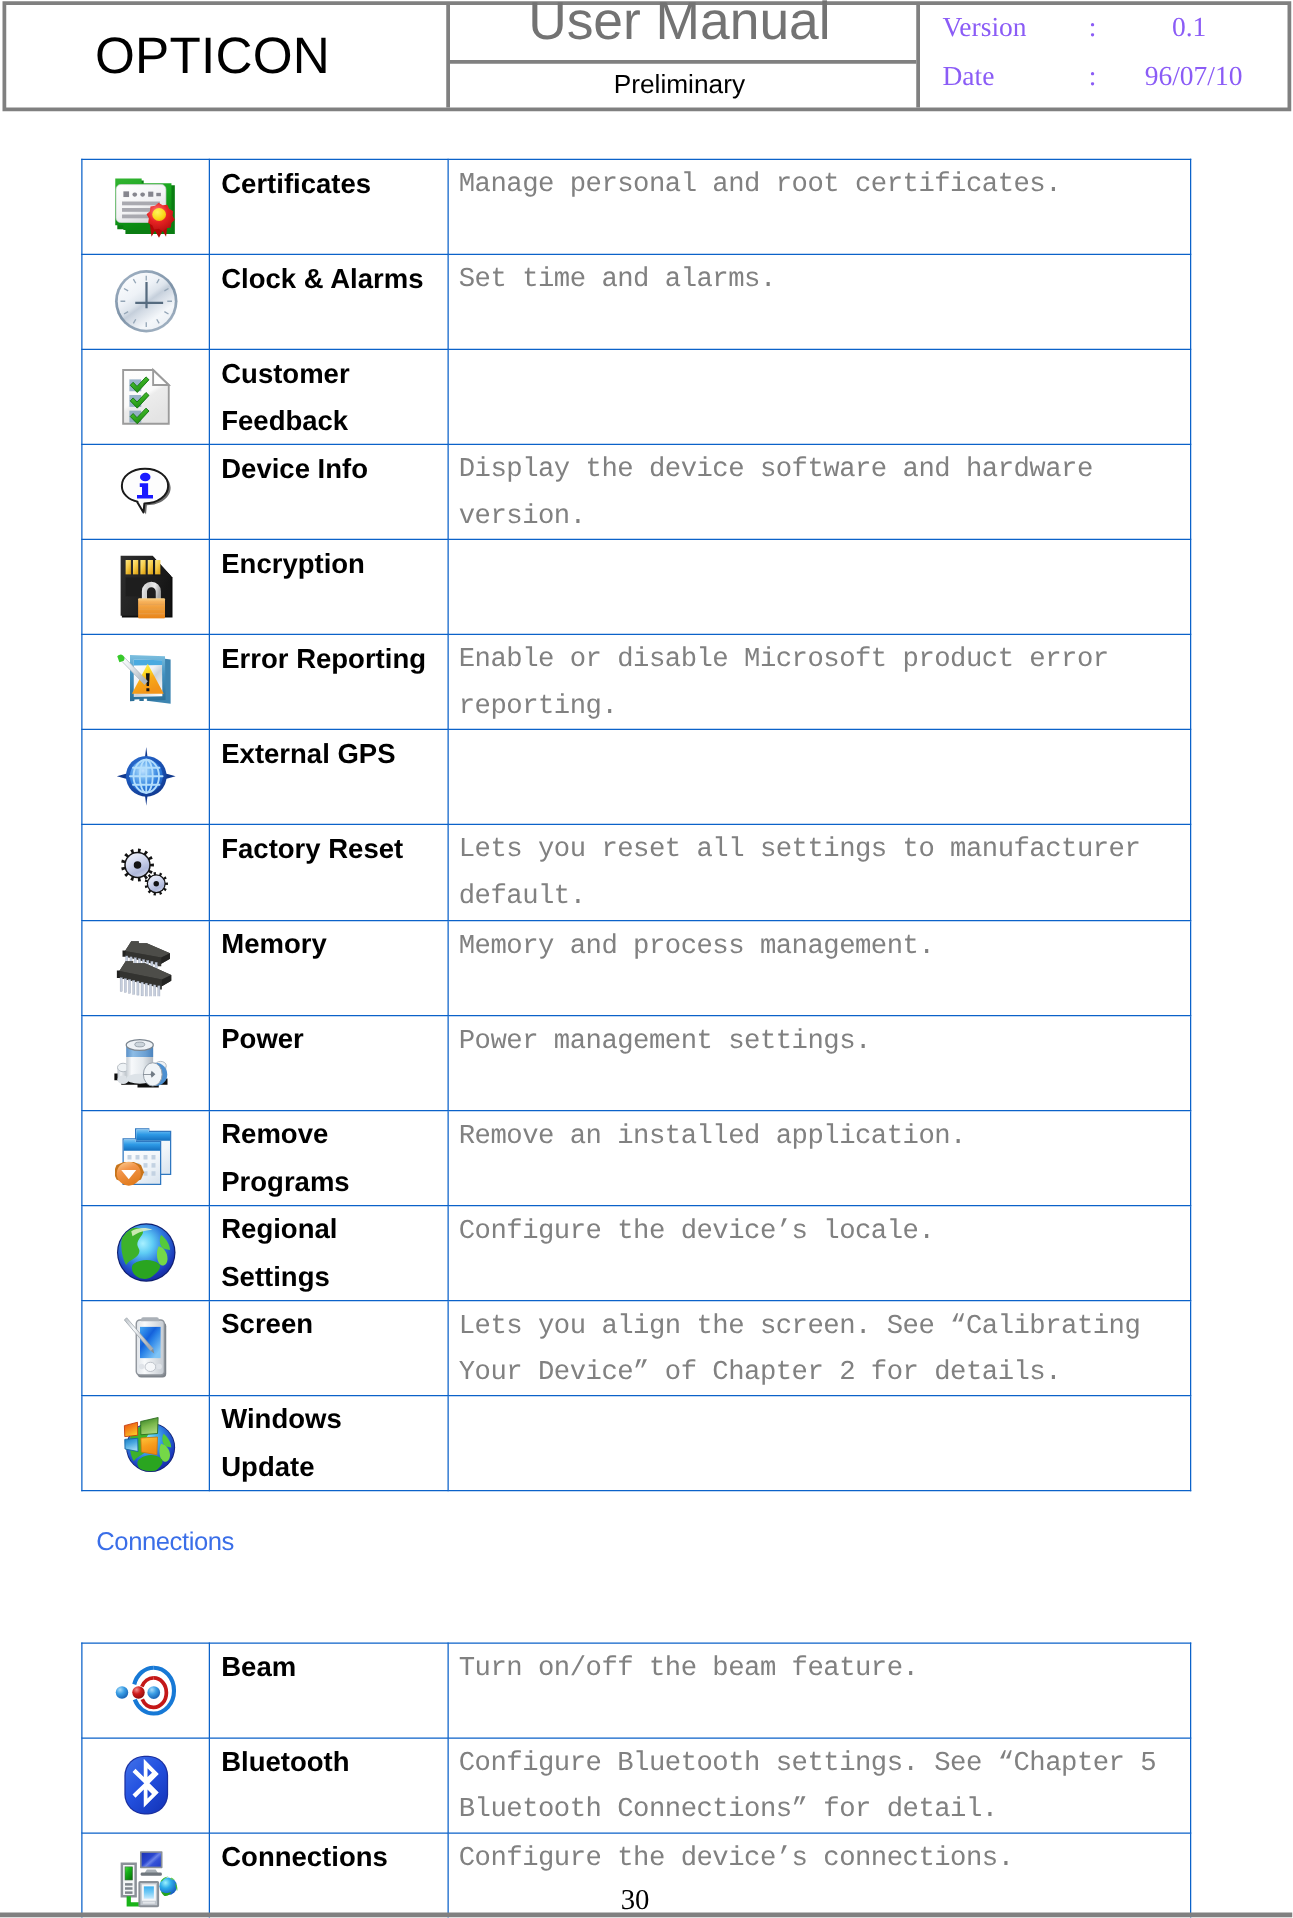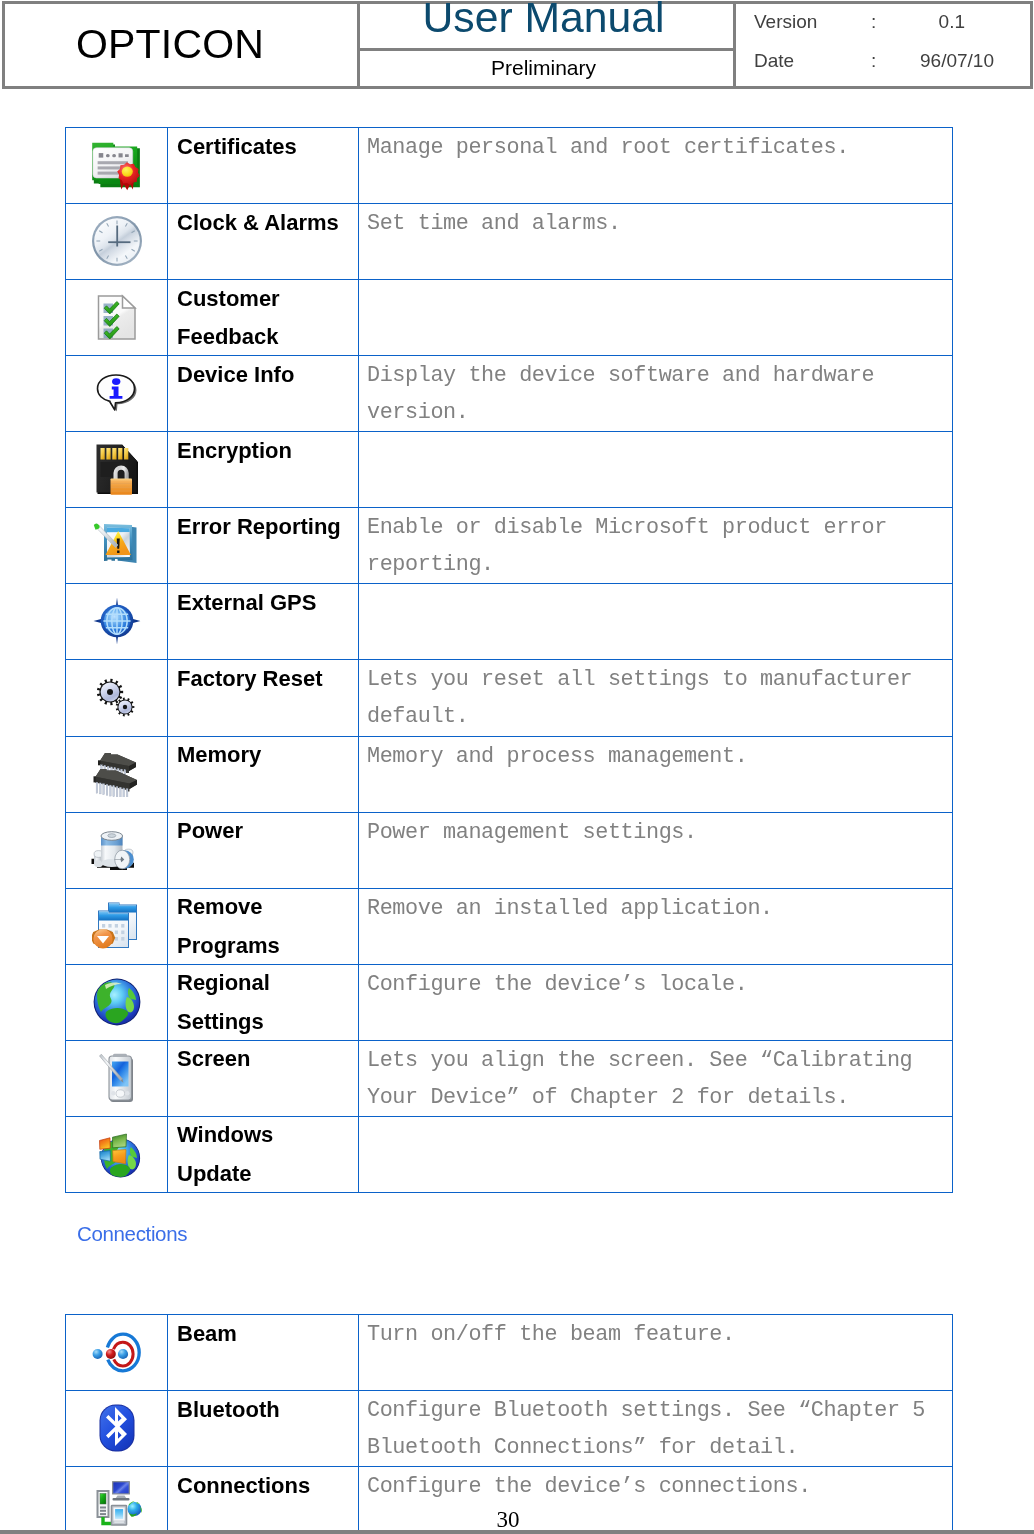--- a/index.html
+++ b/index.html
@@ -8,26 +8,26 @@
 
   
   .hdr{position:absolute;left:2px;top:1px;width:1031px;height:88px;
        border:3px solid #808080;box-sizing:border-box;display:flex;}
   .hdr-company{width:355px;display:flex;align-items:center;justify-content:center;padding-right:22px;padding-bottom:2px;
        border-right:3px solid #808080;box-sizing:border-box;
        font-family:"Liberation Sans",sans-serif;font-size:41px;color:#000;letter-spacing:0.2px;}
   .hdr-mid{width:376px;display:flex;flex-direction:column;border-right:3px solid #808080;box-sizing:border-box;}
   .hdr-title{height:47px;display:flex;align-items:center;justify-content:center;padding-right:6px;padding-bottom:17px;
        border-bottom:3px solid #808080;box-sizing:border-box;
-       font-family:"Liberation Sans",sans-serif;font-size:42.7px;color:#0c4a6e;}
+       font-family:"Liberation Sans",sans-serif;font-size:42.7px;color:#737373;}
   .hdr-sub{flex:1;display:flex;align-items:center;justify-content:center;padding-right:6px;padding-bottom:1px;
        font-family:"Liberation Sans",sans-serif;font-size:21px;color:#000;}
   .hdr-right{flex:1;position:relative;}
   .hdr-rrow{position:absolute;left:0;width:100%;height:39px;
-       font-family:Liberation Sans, sans-serif;font-size:19px;color:#404040;}
+       font-family:Liberation Serif, serif;font-size:22px;color:#8b5cf6;}
   .hdr-rrow span{position:absolute;top:0;line-height:39px;}
   .hdr-rlab{left:18px;}
   .hdr-rcol{left:135px;}
   .hdr-rval{left:0;width:240px;text-align:right;}
 
   
   .tbl{position:absolute;border-collapse:collapse;table-layout:fixed;}
   .tbl td{border:1px solid #0b62c9;vertical-align:top;padding:0;height:75.07px;
           overflow:hidden;position:relative;}
   .c-icon{width:101px;}

